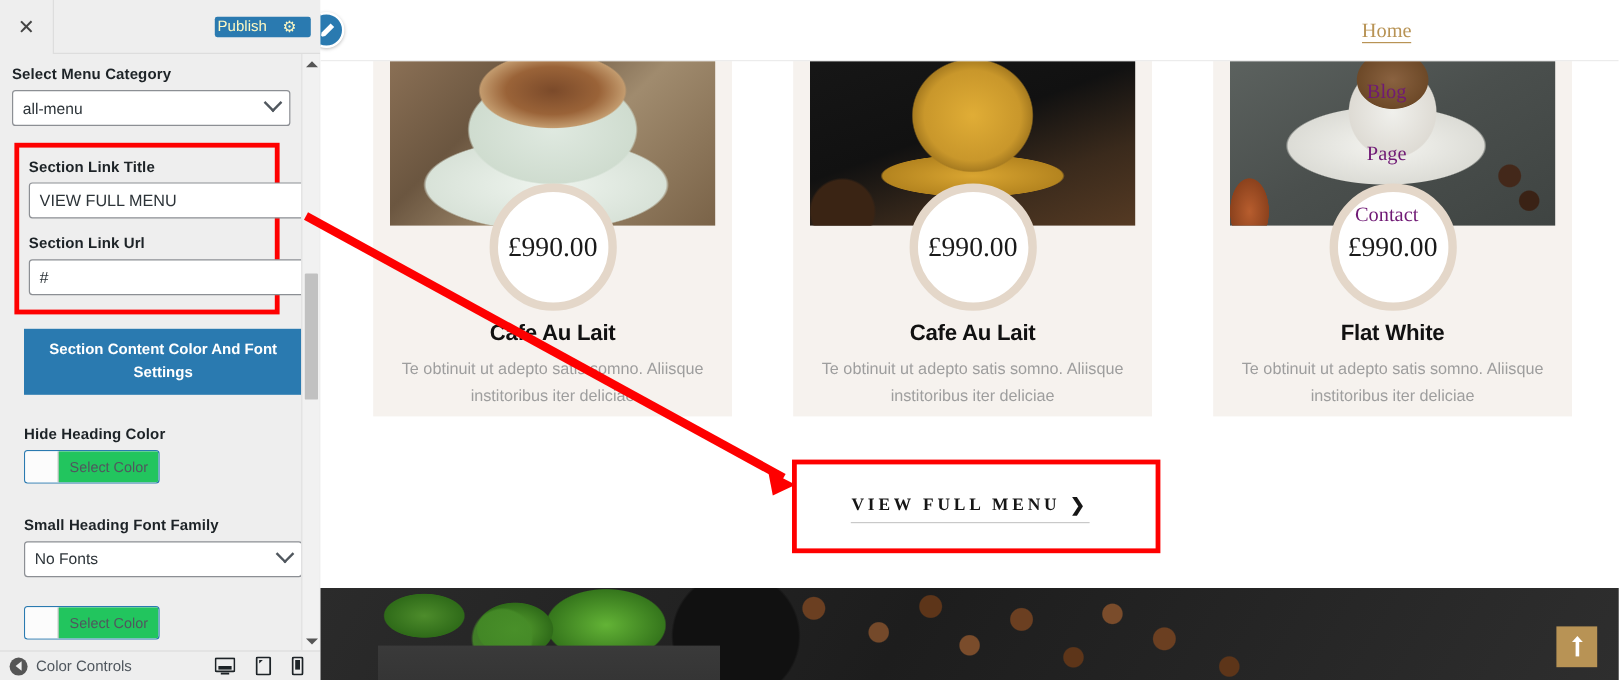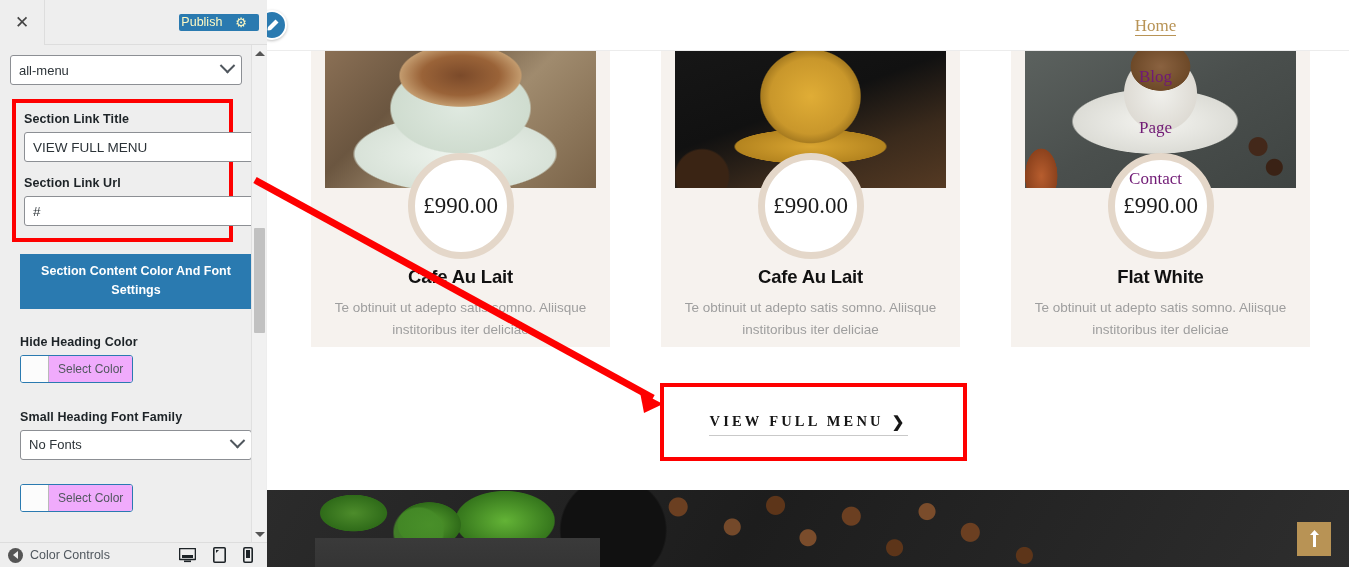--- a/index.html
+++ b/index.html
@@ -86,21 +86,21 @@
     font-family: "Liberation Sans", sans-serif;
   }
   .color-picker {
     display: inline-flex; align-items: stretch;
     border: 1px solid #2a7ab0; border-radius: 3px; overflow: hidden;
     height: 28px; background: #fff; cursor: pointer;
   }
   .color-picker .swatch { width: 28px; background: #fcfcfc; border-right: 1px solid #b9b9b9; }
   .color-picker .cp-label {
     display: flex; align-items: center; padding: 0 9px;
-    font-size: 12px; color: #50575e; background: #f0abfc;
+    font-size: 12px; color: #50575e; background: #22c55e;
   }
 
   
   #sb-scroll {
     position: absolute; right: 0; top: 45px; width: 15px; height: 497px;
     background: #f1f1f1; border-left: 1px solid #e0e0e0;
   }
   #sb-scroll .arr {
     position: absolute; left: 0; width: 15px; height: 16px;
     display: flex; align-items: center; justify-content: center;
@@ -266,20 +266,21 @@
           <span>Publish</span>
           <span class="gear">⚙</span>
         </button>
       </div>
     </div>
 
     <div id="sidebar-body">
       <div class="panel-inner">
 
         <div class="ctl">
+          <label class="ctl-label">Select Menu Category</label>
           <div class="select-wrap">
             <select class="ctl-select">
               <option>all-menu</option>
             </select>
             <span class="chev"></span>
           </div>
         </div>
 
         <div id="highlight-group">
           <div class="ctl">

